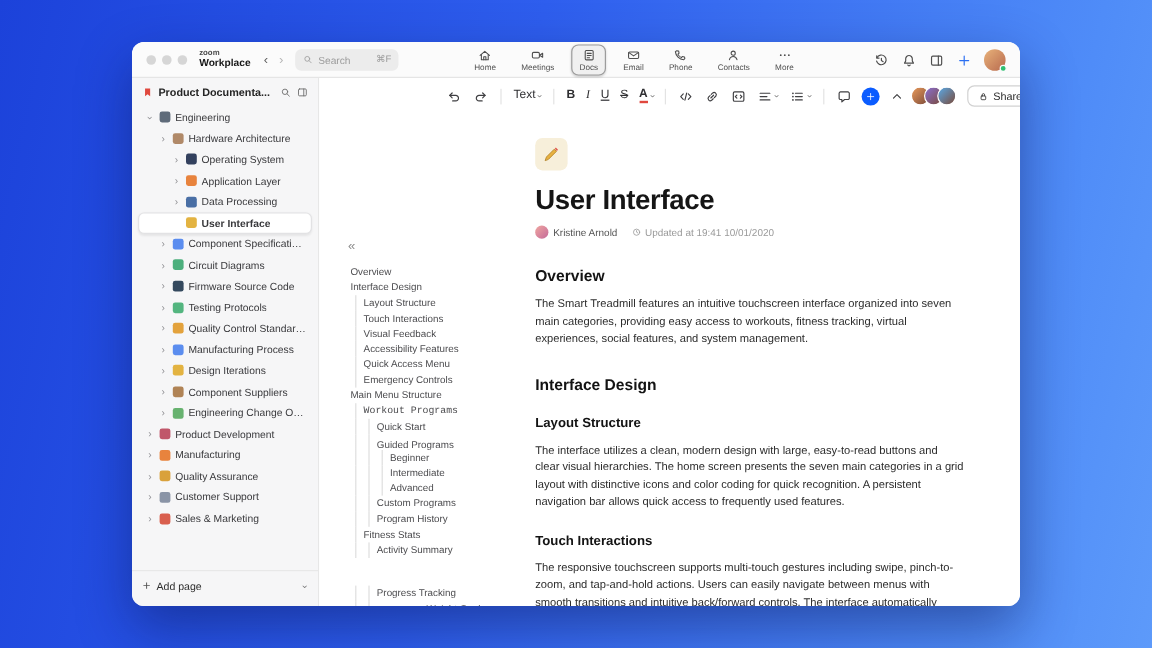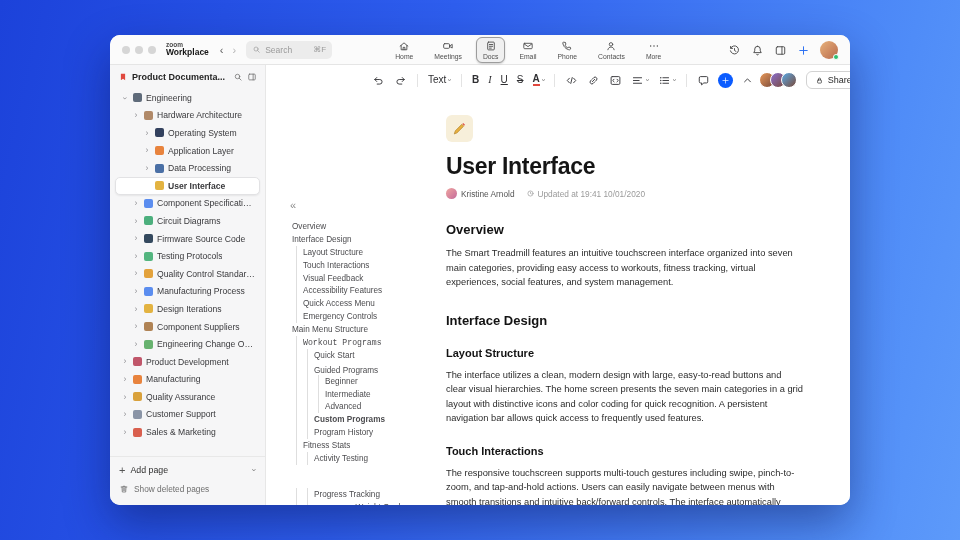--- a/index.html
+++ b/index.html
@@ -346,28 +346,20 @@
               <span class="ticon" style="background: rgb(217, 95, 78);"></span>
               <span class="tlabel">Sales &amp; Marketing</span>
             </div>
           </div>
         <div class="sb-footer">
           <div class="addrow">
             <span class="pl">+</span>
             <span>Add page</span>
             <span class="cv">›</span>
           </div>
-          <div class="delrow">
-            <span class="ic">
-                <svg class="icn" viewBox="0 0 16 16">
-                  <path d="M3.4 4.8h9.2M6.4 4.8V3.6h3.2v1.2M4.8 4.8l.5 8h5.4l.5-8M6.8 7v3.6M9.2 7v3.6"></path>
-                </svg>
-              </span>
-            <span>Show deleted pages</span>
-          </div>
         </div>
       </aside>
 
       <section class="content">
         <div class="etoolbar">
           <span id="toolbar-left" style="display:inline-flex;align-items:center;gap:1px">
               <button class="tbtn">
                 <span class="ic">
                   <svg class="icn" viewBox="0 0 16 16">
                     <path d="M3.4 6.8h6.2a2.8 2.8 0 1 1 0 5.6H6.4"></path>
@@ -534,31 +526,31 @@
                 </div>
                 <div class="orow" style="padding-left: 33px; background-image: linear-gradient(rgb(222, 222, 222), rgb(222, 222, 222)), linear-gradient(rgb(222, 222, 222), rgb(222, 222, 222)), linear-gradient(rgb(222, 222, 222), rgb(222, 222, 222)); background-size: 1px 100%; background-position: 4px 0px, 15px 0px, 26px 0px; background-repeat: no-repeat;">
                   <span>Beginner</span>
                 </div>
                 <div class="orow" style="padding-left: 33px; background-image: linear-gradient(rgb(222, 222, 222), rgb(222, 222, 222)), linear-gradient(rgb(222, 222, 222), rgb(222, 222, 222)), linear-gradient(rgb(222, 222, 222), rgb(222, 222, 222)); background-size: 1px 100%; background-position: 4px 0px, 15px 0px, 26px 0px; background-repeat: no-repeat;">
                   <span>Intermediate</span>
                 </div>
                 <div class="orow" style="padding-left: 33px; background-image: linear-gradient(rgb(222, 222, 222), rgb(222, 222, 222)), linear-gradient(rgb(222, 222, 222), rgb(222, 222, 222)), linear-gradient(rgb(222, 222, 222), rgb(222, 222, 222)); background-size: 1px 100%; background-position: 4px 0px, 15px 0px, 26px 0px; background-repeat: no-repeat;">
                   <span>Advanced</span>
                 </div>
-                <div class="orow" style="padding-left: 22px; background-image: linear-gradient(rgb(222, 222, 222), rgb(222, 222, 222)), linear-gradient(rgb(222, 222, 222), rgb(222, 222, 222)); background-size: 1px 100%; background-position: 4px 0px, 15px 0px; background-repeat: no-repeat; font-weight: bold;">
+                <div class="orow" style="padding-left: 22px; background-image: linear-gradient(rgb(222, 222, 222), rgb(222, 222, 222)), linear-gradient(rgb(222, 222, 222), rgb(222, 222, 222)); background-size: 1px 100%; background-position: 4px 0px, 15px 0px; background-repeat: no-repeat;">
                   <span>Custom Programs</span>
                 </div>
                 <div class="orow" style="padding-left: 22px; background-image: linear-gradient(rgb(222, 222, 222), rgb(222, 222, 222)), linear-gradient(rgb(222, 222, 222), rgb(222, 222, 222)); background-size: 1px 100%; background-position: 4px 0px, 15px 0px; background-repeat: no-repeat;">
                   <span>Program History</span>
                 </div>
                 <div class="orow" style="padding-left: 11px; background-image: linear-gradient(rgb(222, 222, 222), rgb(222, 222, 222)); background-size: 1px 100%; background-position: 4px 0px; background-repeat: no-repeat;">
                   <span>Fitness Stats</span>
                 </div>
                 <div class="orow" style="padding-left: 22px; background-image: linear-gradient(rgb(222, 222, 222), rgb(222, 222, 222)), linear-gradient(rgb(222, 222, 222), rgb(222, 222, 222)); background-size: 1px 100%; background-position: 4px 0px, 15px 0px; background-repeat: no-repeat;">
-                  <span>Activity Testing</span>
+                  <span>Activity Summary</span>
                 </div>
                 <div class="orow" style="padding-left: 22px; background-image: linear-gradient(rgb(222, 222, 222), rgb(222, 222, 222)), linear-gradient(rgb(222, 222, 222), rgb(222, 222, 222)); background-size: 1px 100%; background-position: 4px 0px, 15px 0px; background-repeat: no-repeat; margin-top: 23px;">
                   <span>Progress Tracking</span>
                 </div>
                 <div class="orow" style="padding-left: 22px; background-image: linear-gradient(rgb(222, 222, 222), rgb(222, 222, 222)), linear-gradient(rgb(222, 222, 222), rgb(222, 222, 222)); background-size: 1px 100%; background-position: 4px 0px, 15px 0px; background-repeat: no-repeat; justify-content: center;">
                   <span>Weight Goals</span>
                 </div>
               </div>
           </div>
           <div class="doc-col">

